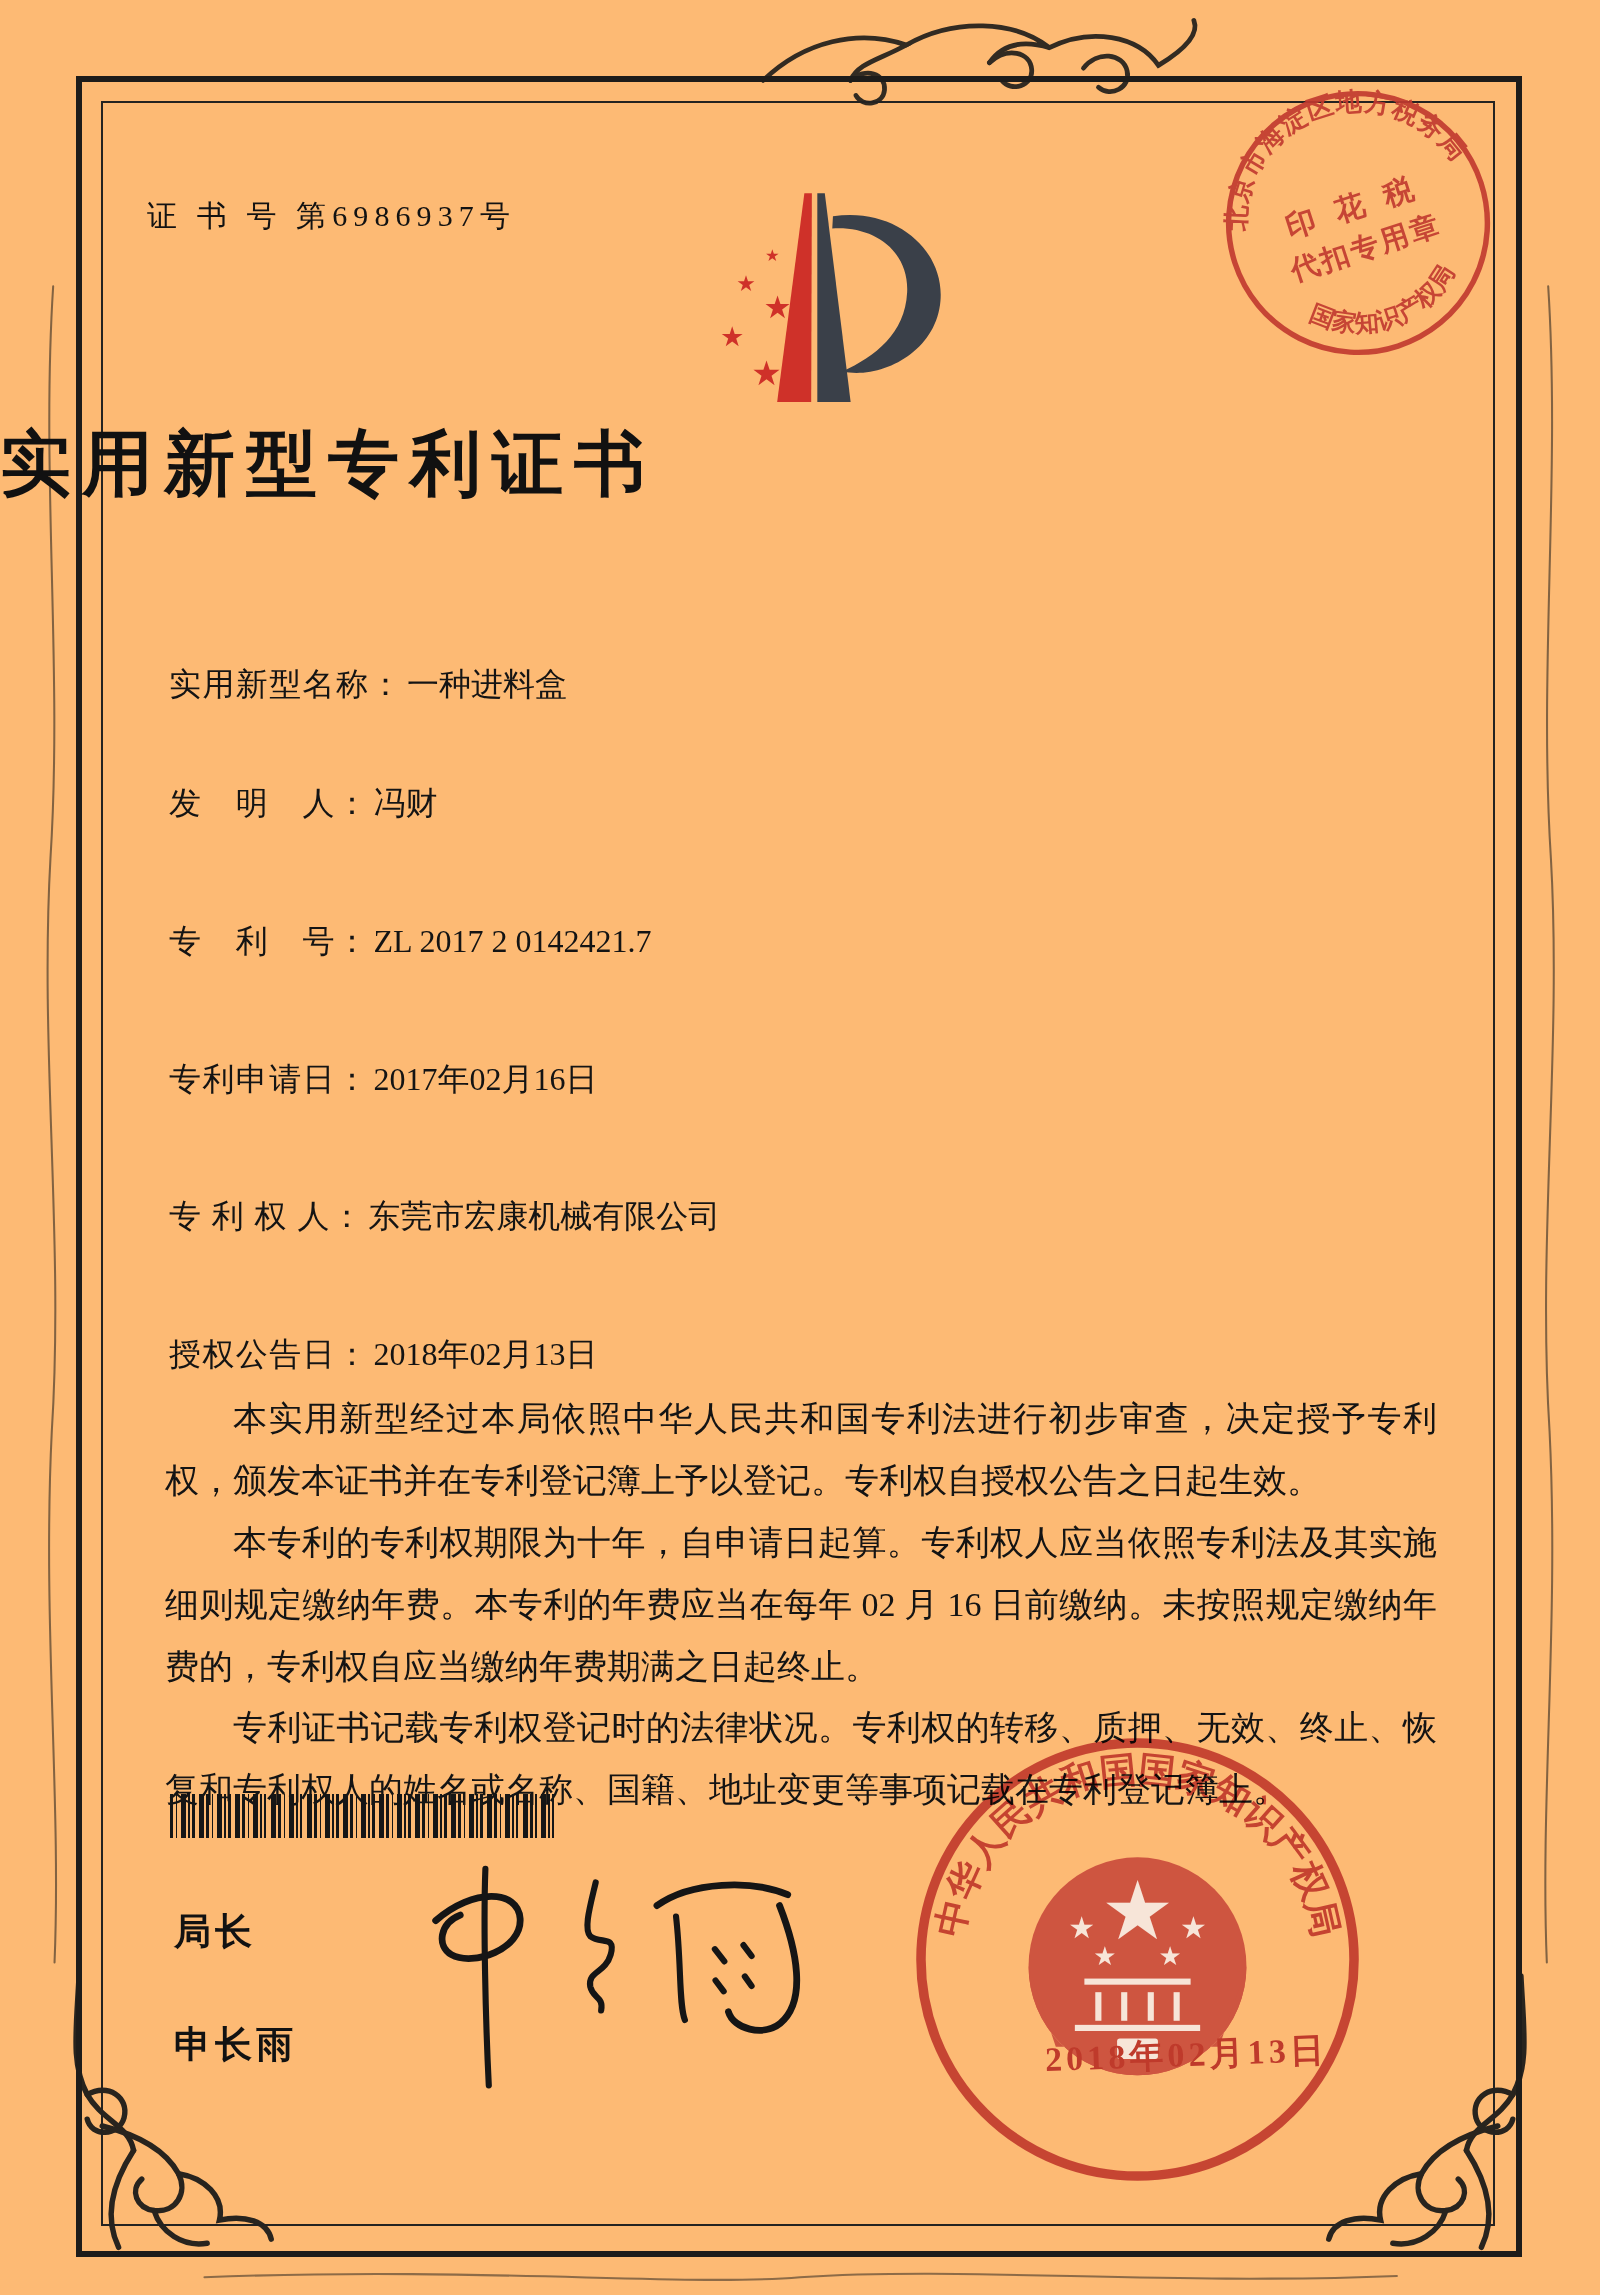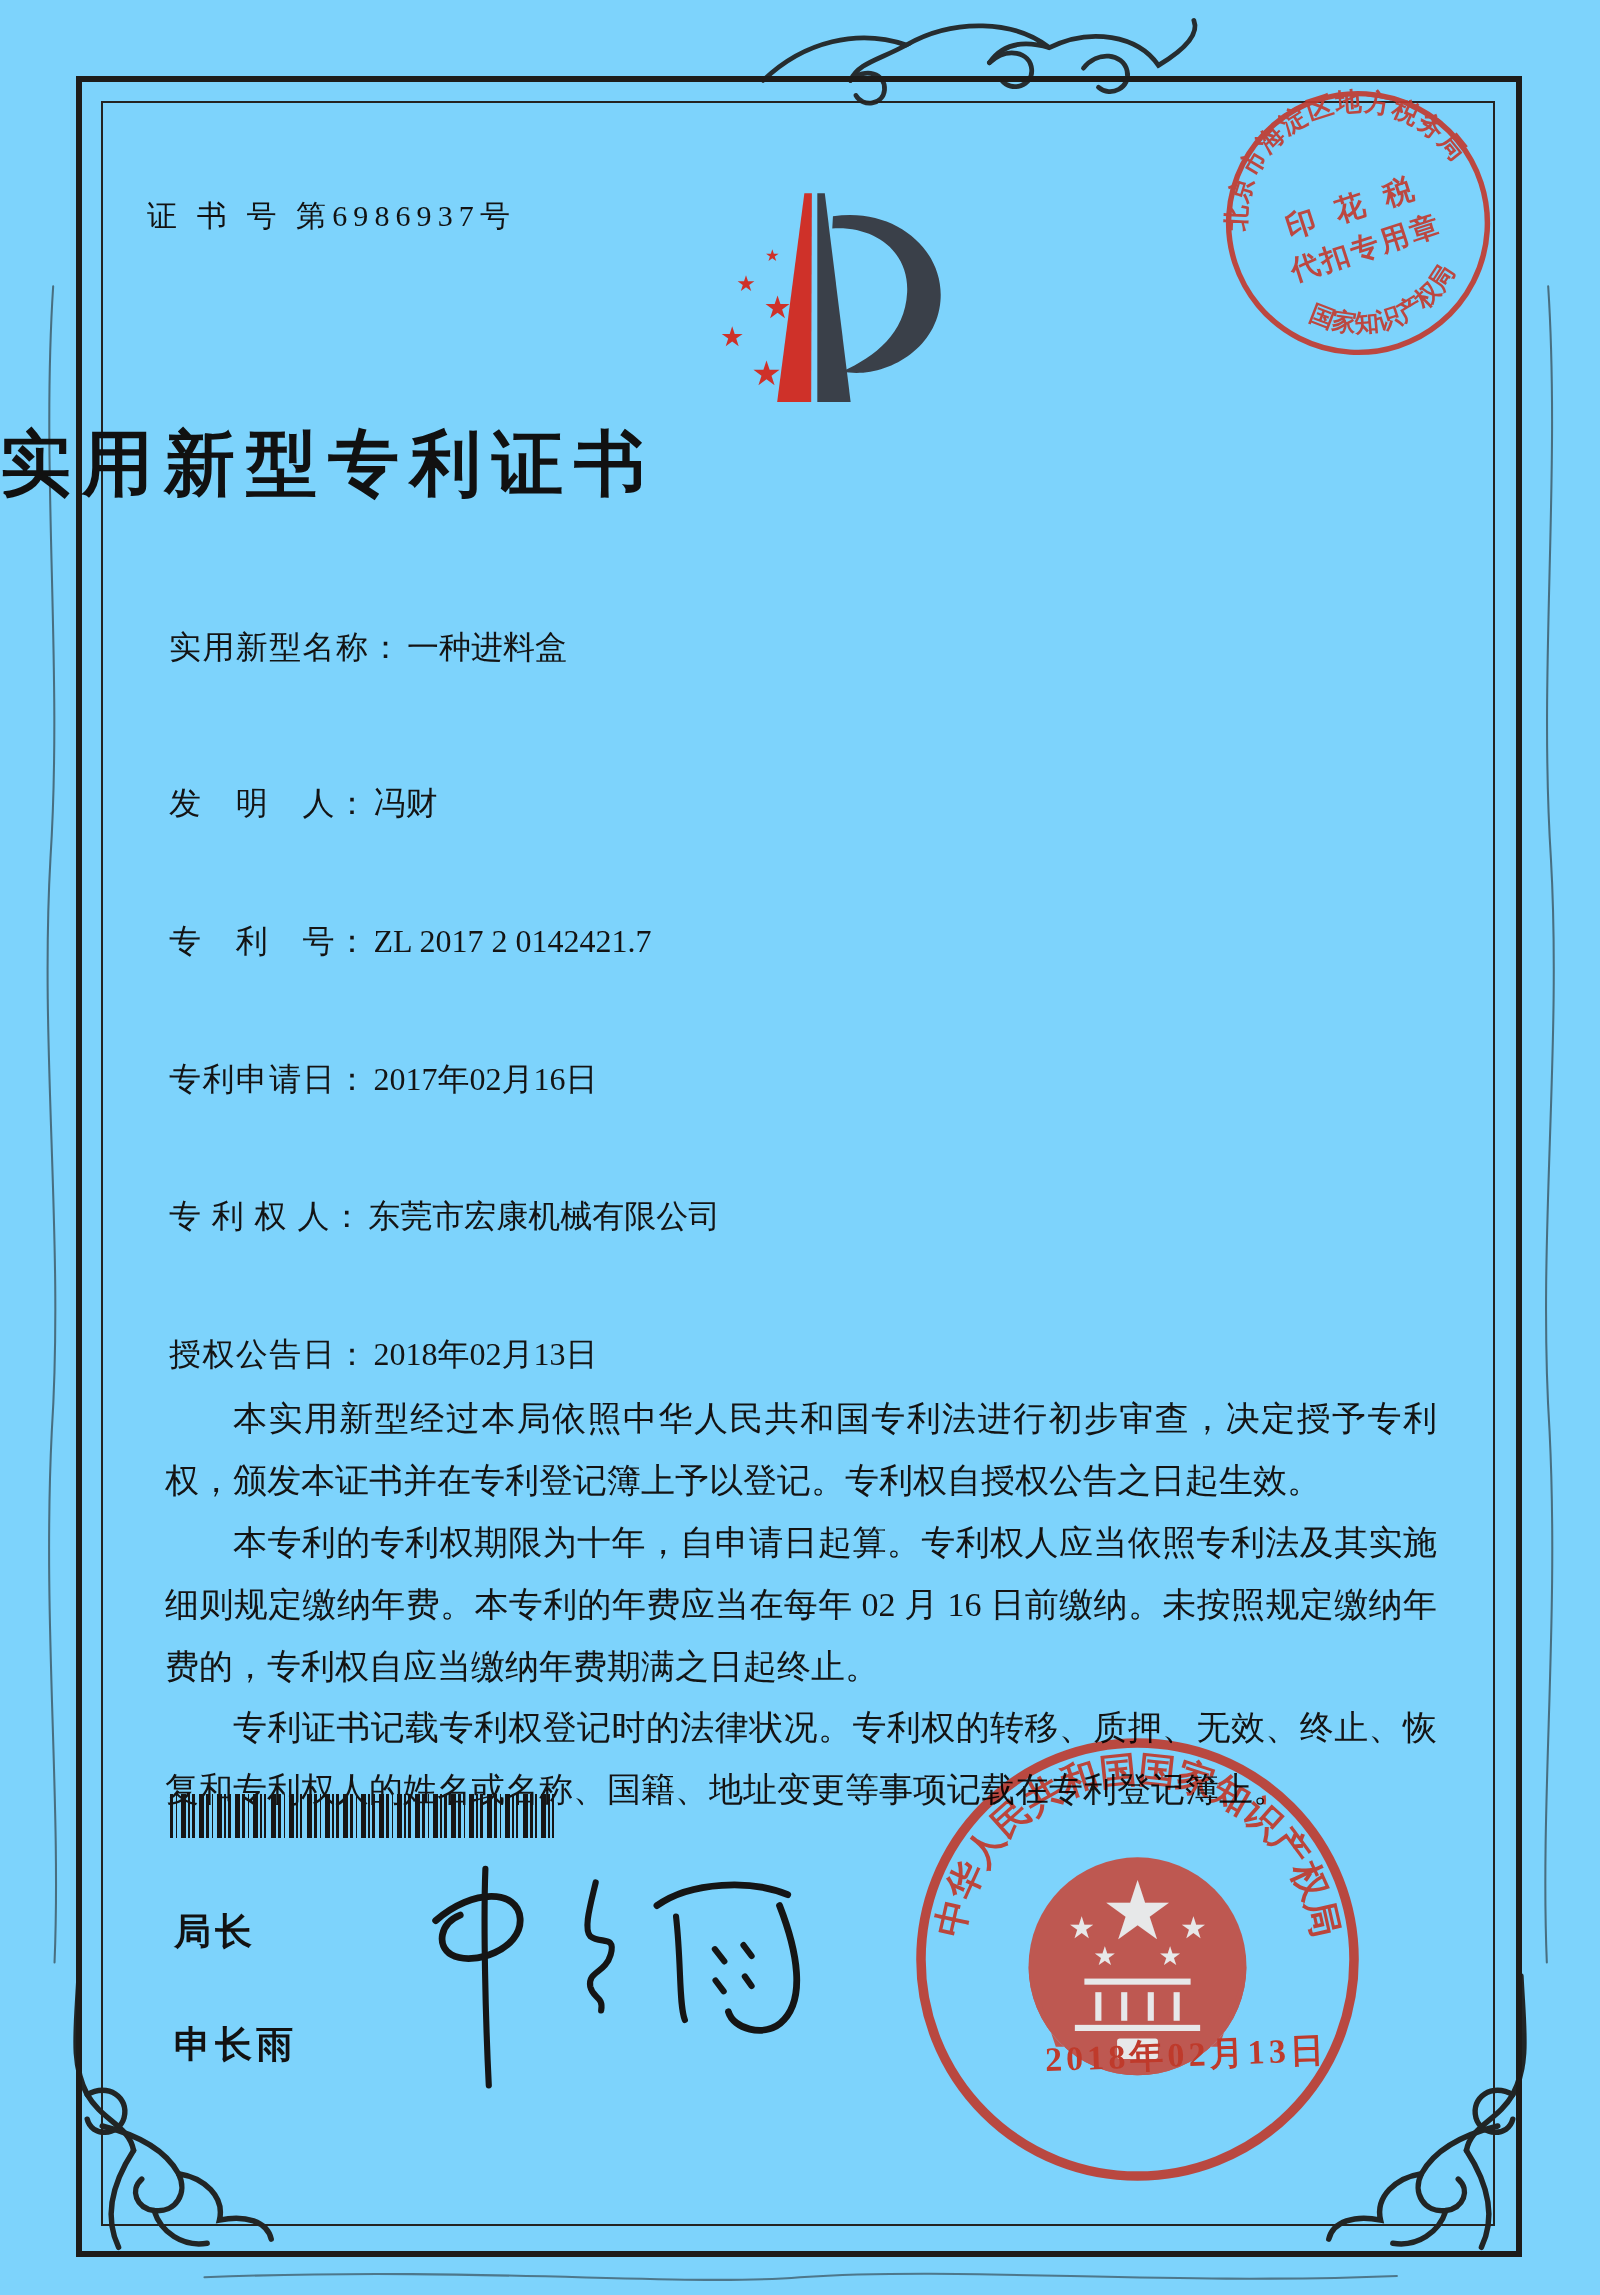--- a/index.html
+++ b/index.html
@@ -6,21 +6,21 @@
   body{
     width:1600px;height:2295px;
     background:#e9e7e3;
     font-family:"Liberation Serif","DejaVu Serif",serif;
     color:#161616;
     position:relative;
     overflow:hidden;
   }
   .page{
     position:absolute;left:0;top:0;width:1600px;height:2295px;
-    background:#7dd3fc;
+    background:#fdba74;
   }
   
   .decor{position:absolute;left:0;top:0;width:1600px;height:2295px;z-index:1;pointer-events:none;}
   .frame-outer{
     position:absolute;left:76px;top:76px;width:1434px;height:2169px;
     border:6.1px solid #1d1c1a;z-index:2;
   }
   .frame-inner{
     position:absolute;left:101px;top:101px;width:1390px;height:2121px;
     border:2px solid #242321;z-index:2;
@@ -39,21 +39,21 @@
     font-size:71px;font-weight:bold;
     letter-spacing:11px;color:#111;
     font-family:"Liberation Serif","DejaVu Serif",serif;
   }
   .field{
     position:absolute;left:169px;
     font-size:32px;color:#141414;white-space:nowrap;
   }
   .field .lbl{letter-spacing:1.4px;}
   .field .val{margin-left:4.1px;}
-  .f0{top:626px;} .f1{top:782px;} .f2{top:920px;}
+  .f0{top:663px;} .f1{top:782px;} .f2{top:920px;}
   .f3{top:1058px;} .f4{top:1195px;} .f5{top:1333px;}
 
   .body-text{
     position:absolute;left:165px;top:1388px;width:1272px;
     font-size:34px;line-height:1.82;text-align:justify;color:#141414;
   }
   .body-text p{margin:0;text-indent:2em;}
 
   .barcode{
     position:absolute;left:170px;top:1794px;width:386px;height:44px;

